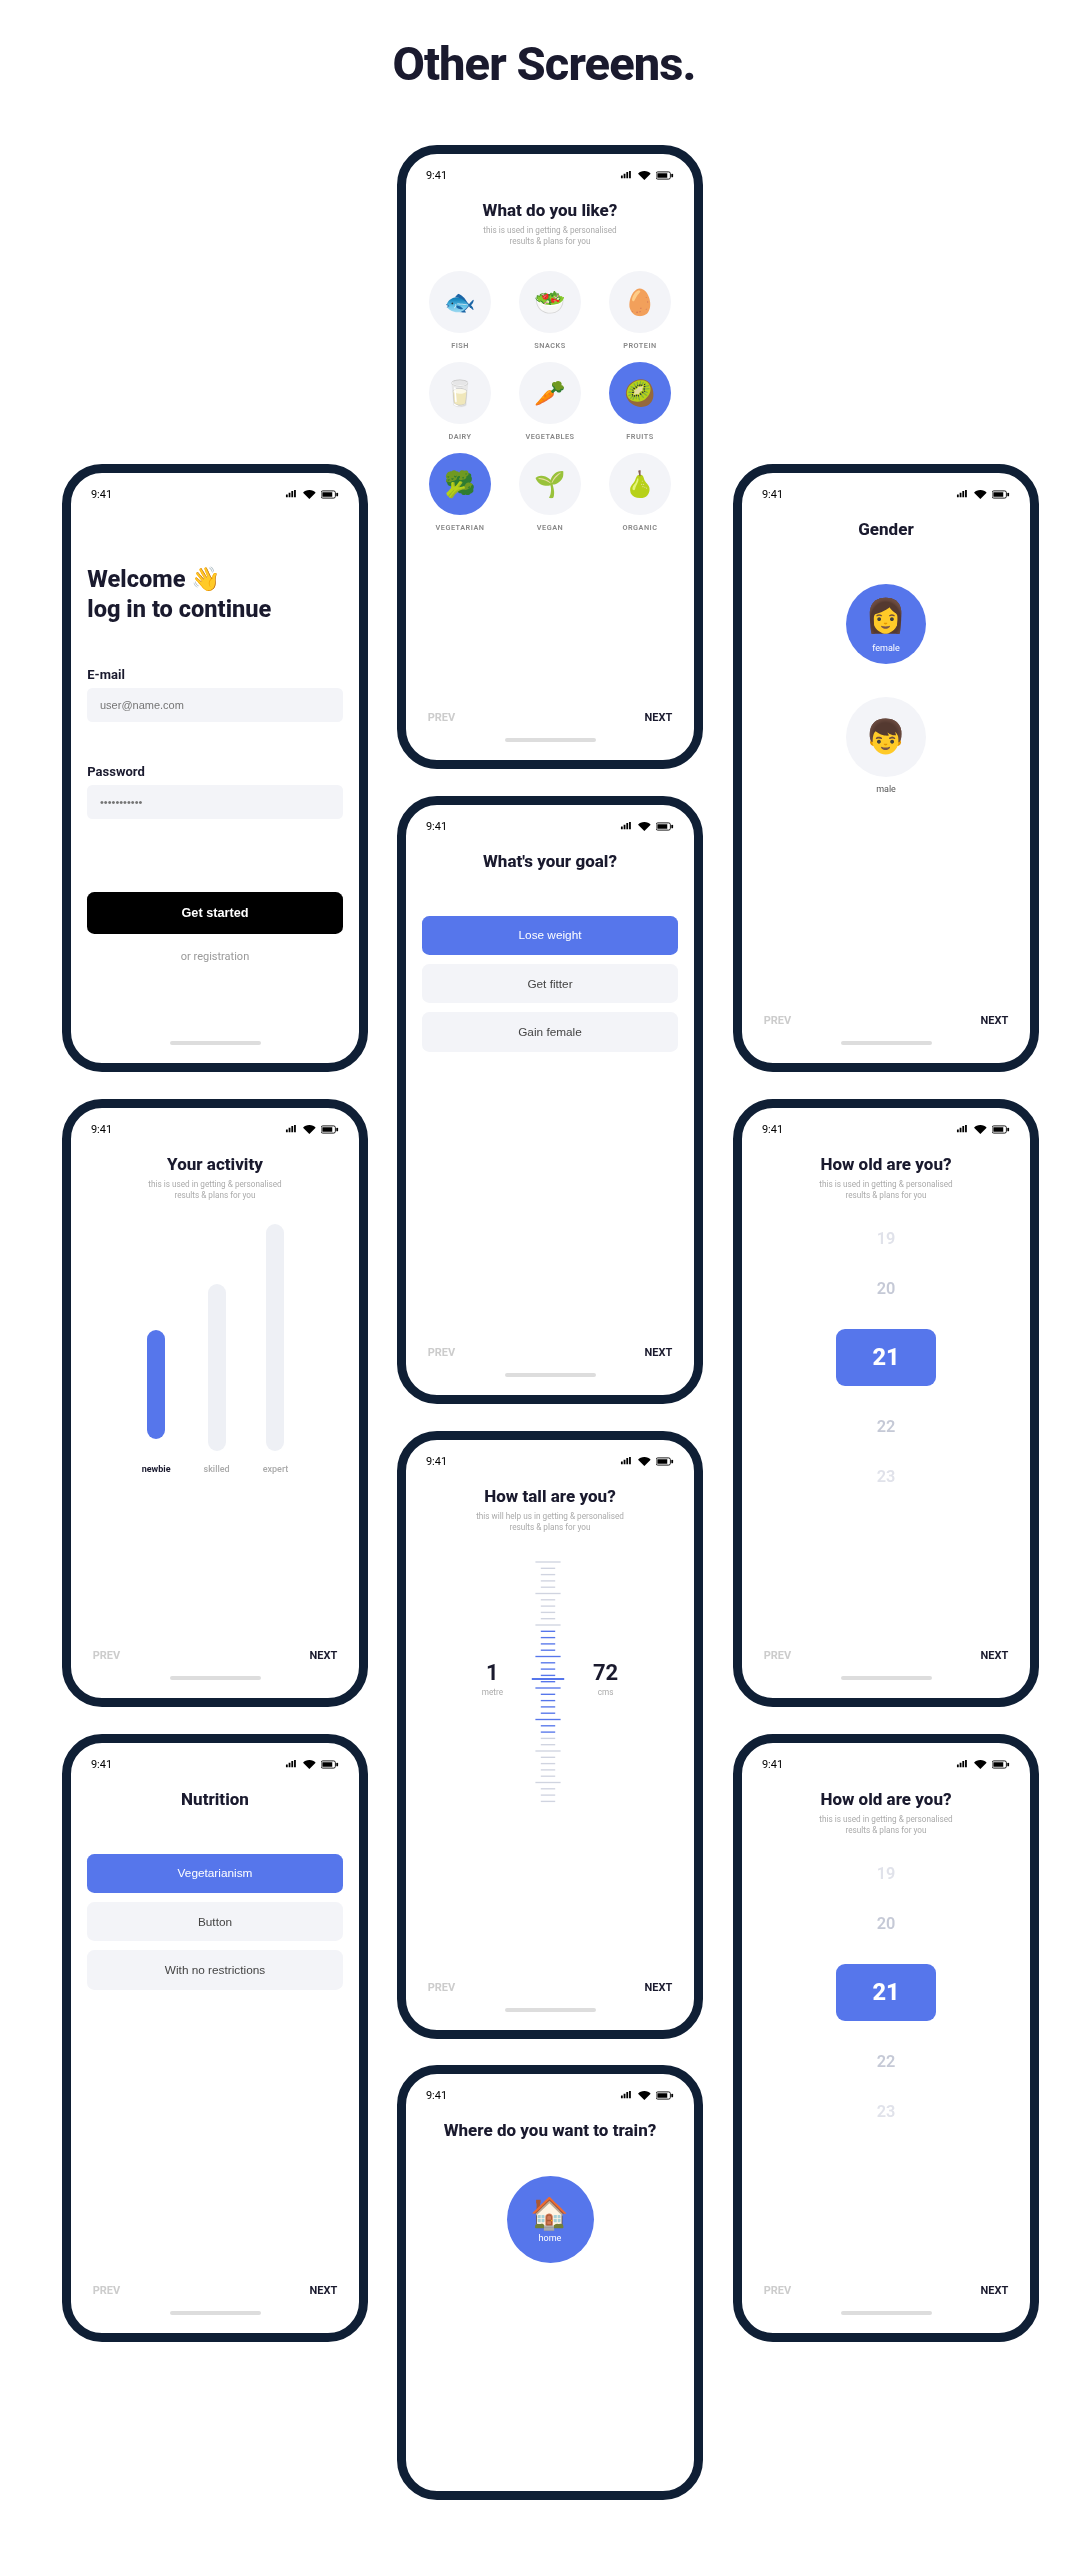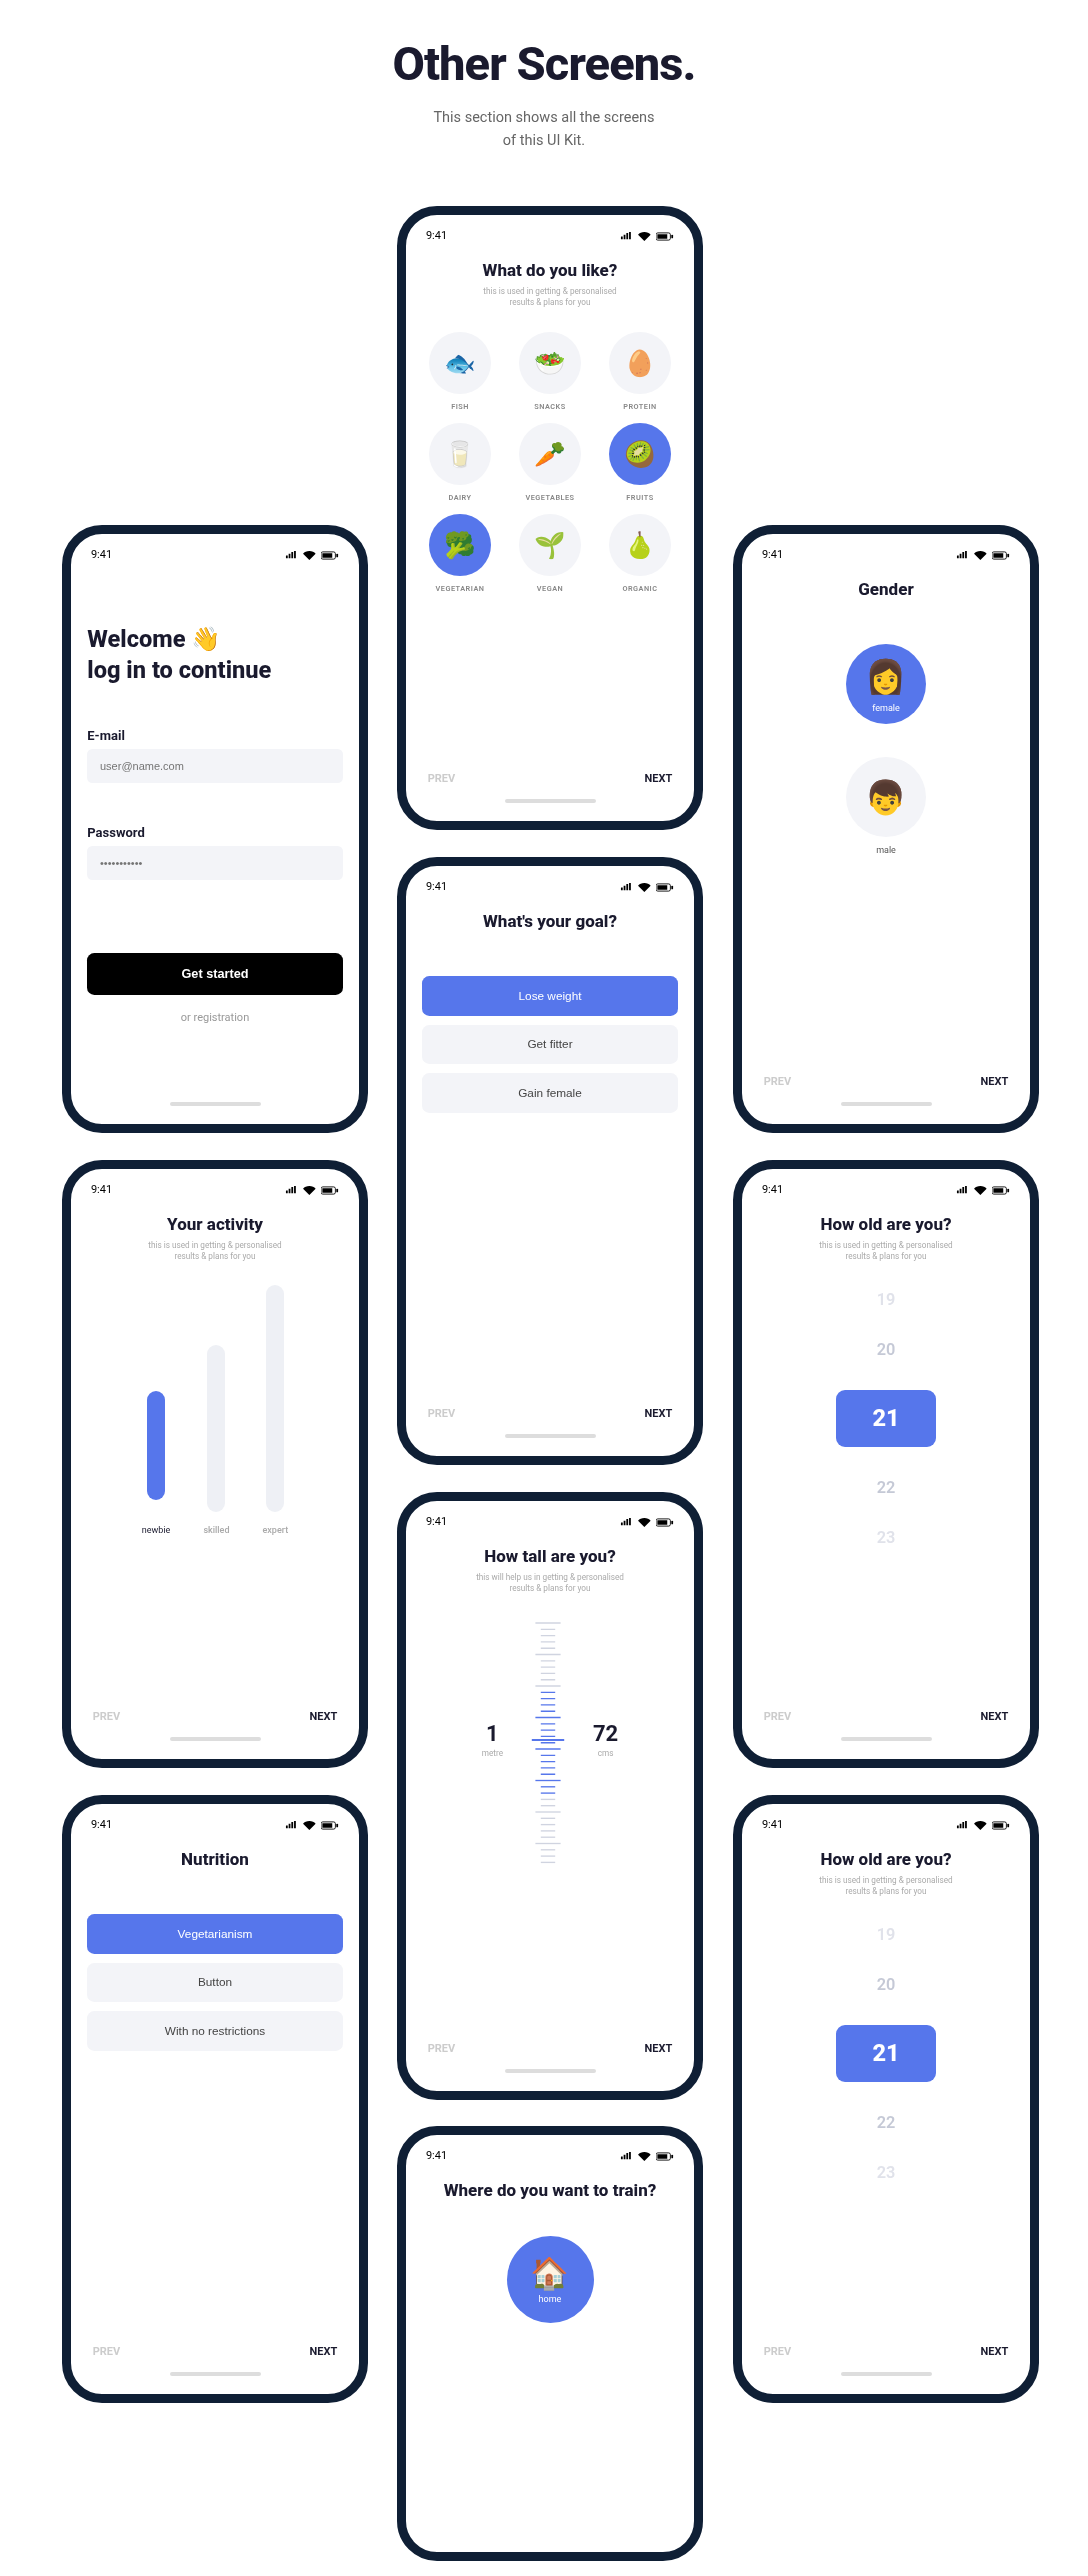--- a/index.html
+++ b/index.html
@@ -100,21 +100,21 @@
 
   
   .activity-bars {
     display: flex; justify-content: center; align-items: flex-end; gap: 33px;
     height: 236px; margin-top: 36px;
   }
   .abar { display: flex; flex-direction: column; align-items: center; }
   .abar .bar { width: 18px; border-radius: 11px; background: #eef0f5; }
   .abar .bar.sel { background: #5676EB; }
   .abar .blabel { font-size: 9px; margin-top: 12.7px; color: #aaa; font-weight: 500; }
-  .abar .blabel.sel { color: #1a1a2e; font-weight: 400; margin-top: 25px; }
+  .abar .blabel.sel { color: #1a1a2e; font-weight: 700; margin-top: 25px; }
 
   
   .age-picker { display: flex; flex-direction: column; align-items: center; gap: 31px; margin-top: 27px; }
   .age-item { font-size: 16.3px; color: #e0e2ea; font-weight: 600; }
   .age-item.near { color: #c5c9d6; }
   .age-item.selected {
     background: #5676EB; color: #fff; font-size: 23.6px; font-weight: 800;
     padding: 14.5px 36px; border-radius: 9px;
   }
 
@@ -134,24 +134,20 @@
   .train-label { font-size: 9px; color: #fff; margin-top: 1.8px;}
 
   .phone-inner { display: flex; flex-direction: column; height: 100%; }
   .content { flex: 1; }
 </style>
 </head>
 <body>
 
 <div class="header">
   <h1>Other Screens.</h1>
-  <p>
-    <span>This section shows all the screens</span><br>
-    <span>of this UI Kit.</span>
-  </p>
 </div>
 
 <div class="grid">
 
 <div class="phone" style="left:397px; top:0; height:624px;">
   <div class="phone-inner">
     <div class="statusbar">
       <span>9:41</span>
       <span class="sb-icons">
         <svg width="12.7" height="9" viewBox="0 0 14 10">

